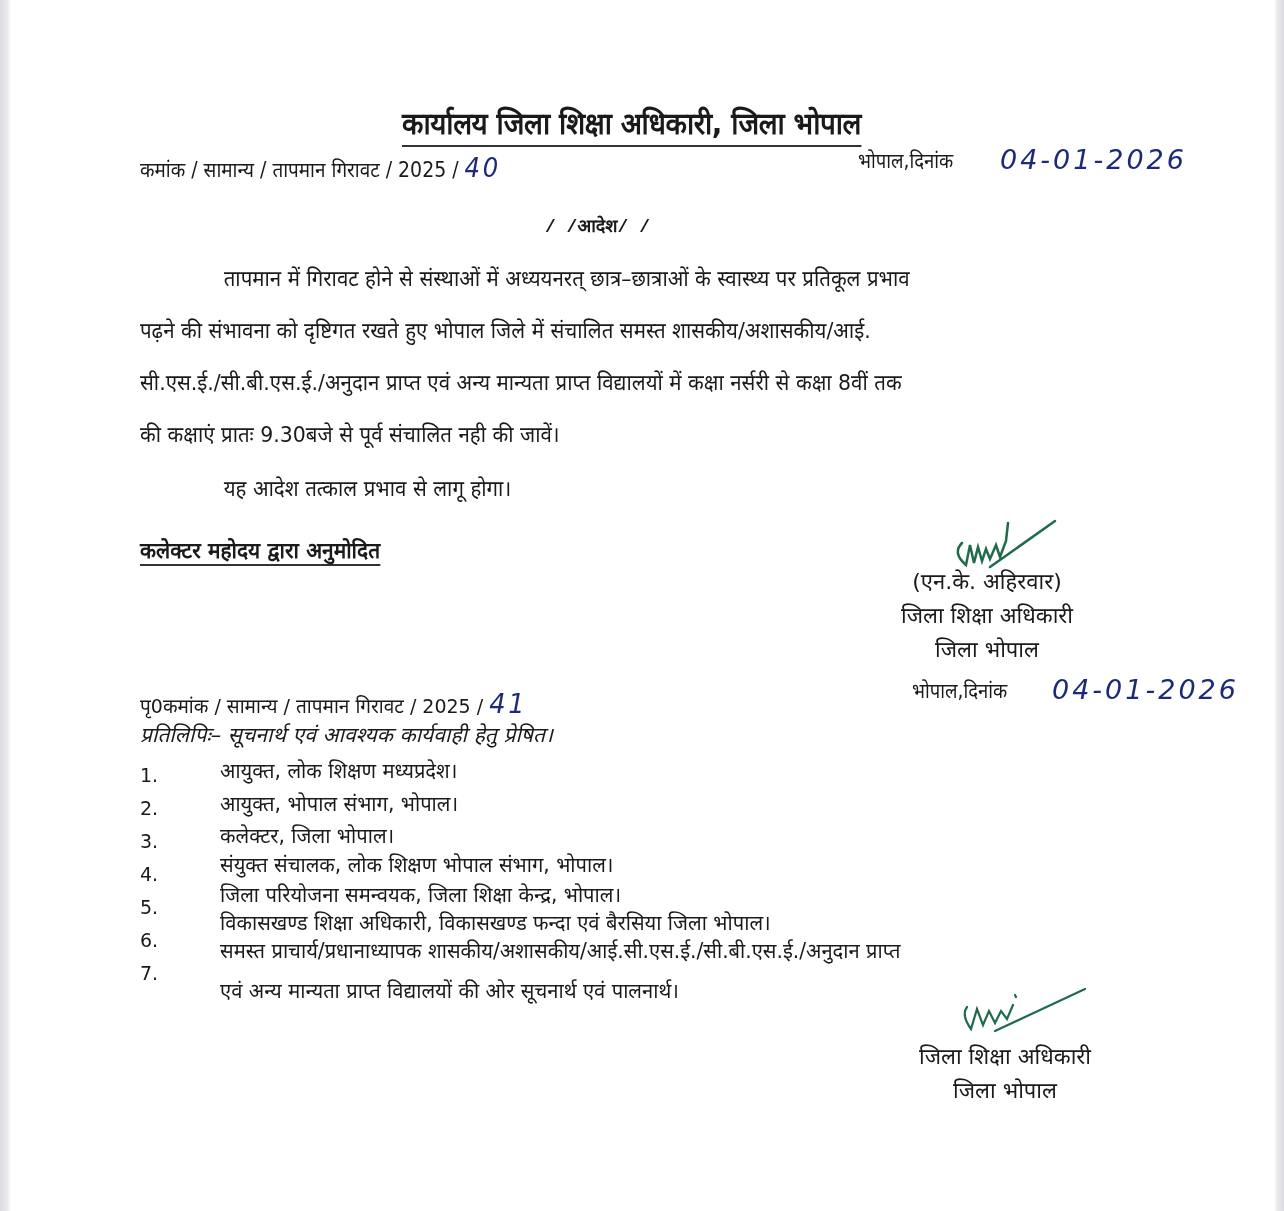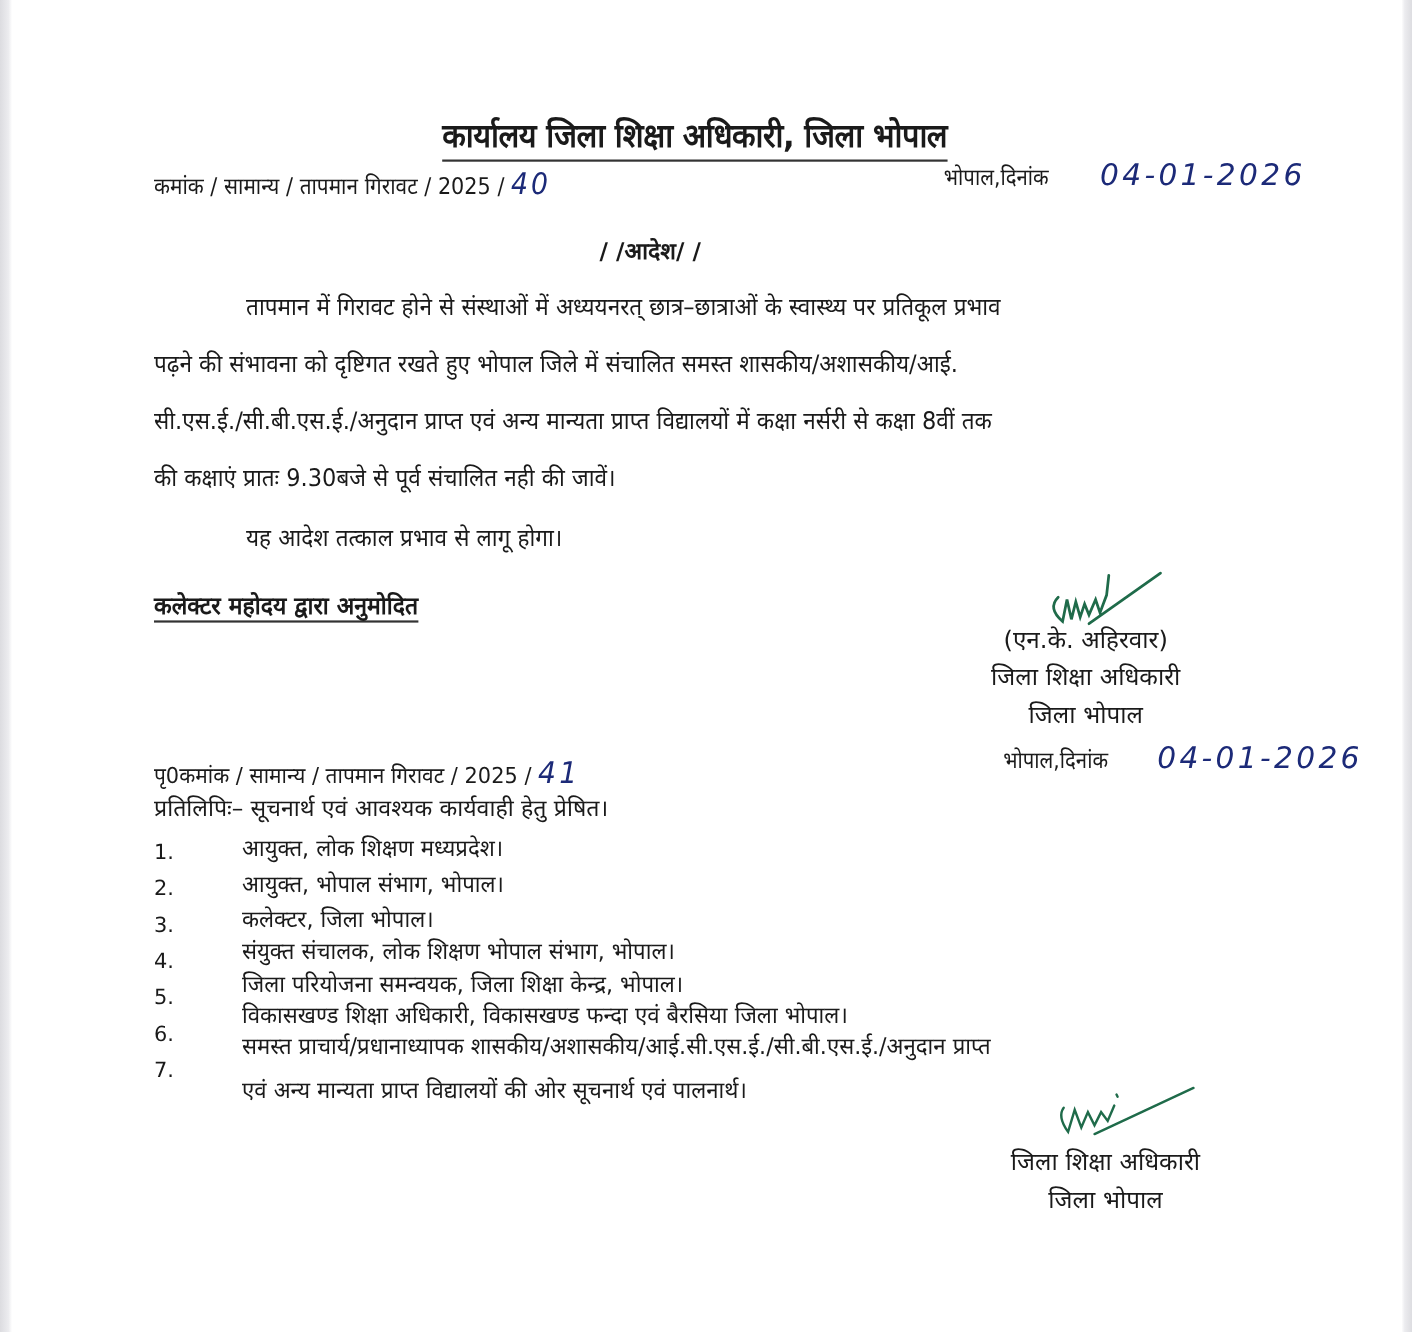--- a/index.html
+++ b/index.html
@@ -10,28 +10,28 @@
     color: #1a1a1a;
   }
   .edge-left { position: absolute; left: 0; top: 0; width: 11px; height: 1211px; background: linear-gradient(to right, #dcdce0, #ececef 70%, #ffffff); }
   .edge-right { position: absolute; right: 0; top: 0; width: 10px; height: 1211px; background: linear-gradient(to left, #dcdce0, #ececef 70%, #ffffff); }
   .abs { position: absolute; white-space: nowrap; }
   .title { left: 402px; top: 102px; font-size: 30px; font-weight: bold; letter-spacing: -0.5px; border-bottom: 2px solid #333; padding-bottom: 2px; transform: scaleX(0.93); transform-origin: left; }
   .ref { left: 140px; top: 152px; font-size: 21px; transform: scaleX(0.9); transform-origin: left; }
   .hand { font-family: "DejaVu Sans", sans-serif; color: #1c2a78; font-style: italic; font-size: 27px; letter-spacing: 3px; }
   .date-label { left: 858px; top: 146px; font-size: 21px; transform: scaleX(0.88); transform-origin: left; }
   .date-hand { left: 1000px; top: 144px; }
-  .order-head { left: 545px; top: 213px; font-size: 21px; font-weight: bold; }
+  .order-head { left: 545px; top: 213px; font-size: 18px; font-weight: bold; font-family: Liberation Mono, monospace; }
   .para { left: 140px; width: 1030px; font-size: 22px; transform: scaleX(0.93); transform-origin: left; }
   .p-line { position: absolute; white-space: nowrap; }
   .approved { left: 140px; top: 534px; font-size: 22px; font-weight: bold; border-bottom: 2px solid #333; transform: scaleX(0.95); transform-origin: left; }
   .sig-block { position: absolute; text-align: center; font-size: 22px; }
   .sig-mark { position: absolute; }
   .endorse-ref { left: 140px; top: 688px; font-size: 20px; transform: scaleX(0.95); transform-origin: left; }
-  .copy-intro { left: 140px; top: 720px; font-size: 21px; }
+  .copy-intro { left: 140px; top: 720px; font-size: 21px; font-style: italic; }
   .list-num { position: absolute; left: 140px; font-size: 19px; }
   .list-txt { position: absolute; left: 220px; font-size: 21px; white-space: nowrap; transform: scaleX(0.96); transform-origin: left; }
 </style>
 </head>
 <body>
 
 <div class="edge-left"></div>
 <div class="edge-right"></div>
 
 <div class="abs title">कार्यालय जिला शिक्षा अधिकारी, जिला भोपाल</div>

